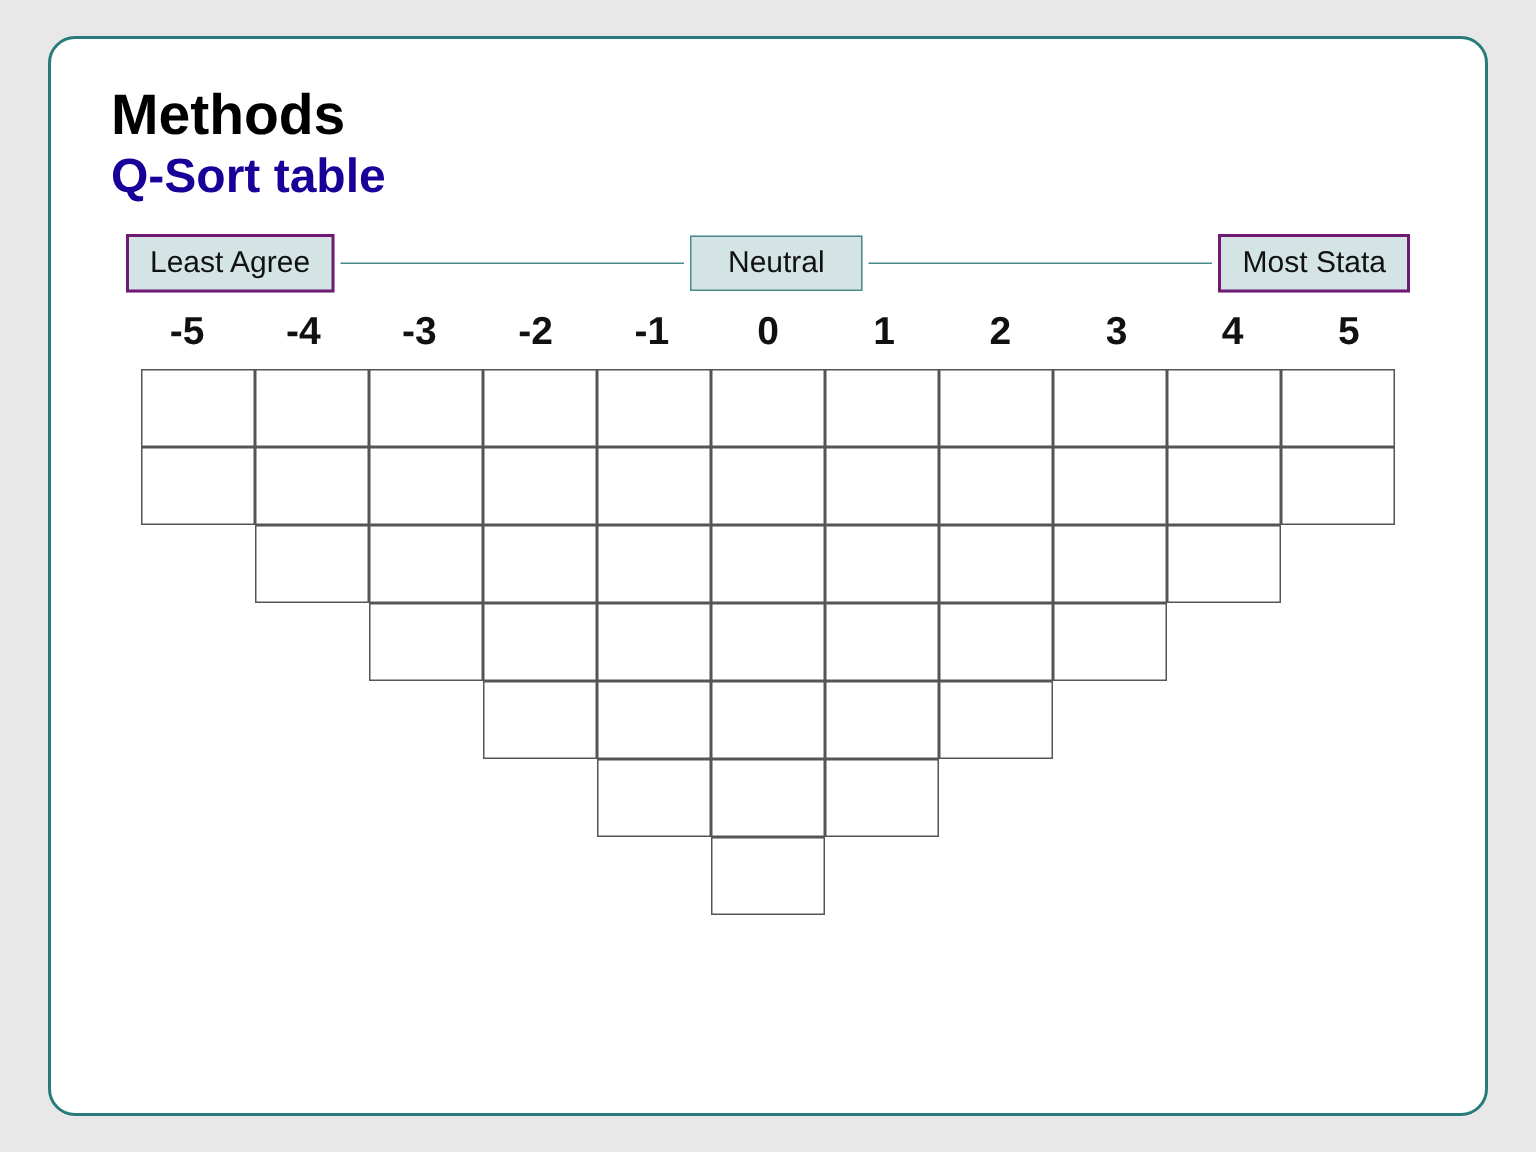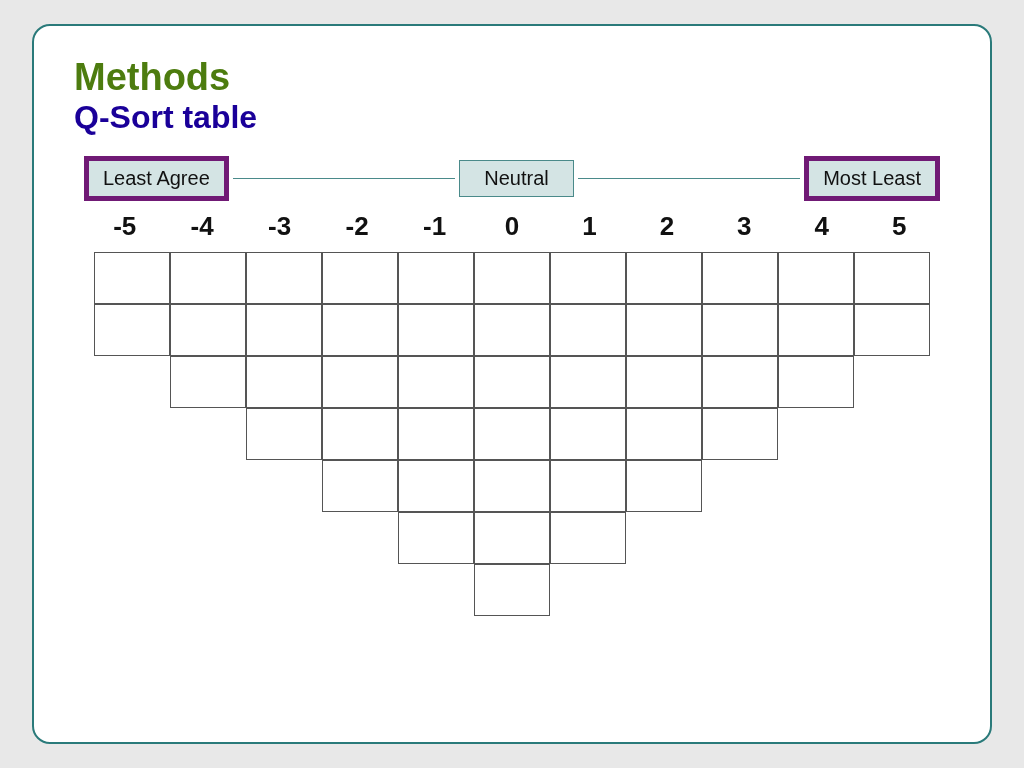--- a/index.html
+++ b/index.html
@@ -22,36 +22,36 @@
       position: relative;
       display: flex;
       flex-direction: column;
     }
     .title-section {
       margin-bottom: 20px;
     }
     .title-main {
       font-size: 38px;
       font-weight: bold;
-      color: #4d7c0f;
+      color: #000000;
     }
     .title-sub {
       font-size: 32px;
       font-weight: bold;
       color: #1a0099;
     }
     .scale-labels {
       display: flex;
       align-items: center;
       justify-content: space-between;
       margin-bottom: 10px;
       padding: 0 10px;
     }
     .scale-label {
-      border: 5px solid #701a75;
+      border: 2px solid #701a75;
       background: #d4e4e4;
       padding: 6px 14px;
       font-size: 20px;
       color: #111;
       min-width: 120px;
       text-align: center;
     }
     .scale-label-neutral {
       border: 1px solid #4a8a8a;
       background: #d4e4e4;
@@ -123,21 +123,21 @@
   <div class="title-section">
     <div class="title-main">Methods</div>
     <div class="title-sub">Q-Sort table</div>
   </div>
 
   <div class="scale-labels">
     <div class="scale-label">Least Agree</div>
     <div class="connector-line"></div>
     <div class="scale-label-neutral">Neutral</div>
     <div class="connector-line"></div>
-    <div class="scale-label">Most Least</div>
+    <div class="scale-label">Most Stata</div>
   </div>
 
   <div class="column-numbers" id="col-numbers">
   <div class="col-num">-5</div>
       <div class="col-num">-4</div>
       <div class="col-num">-3</div>
       <div class="col-num">-2</div>
       <div class="col-num">-1</div>
       <div class="col-num">0</div>
       <div class="col-num">1</div>

